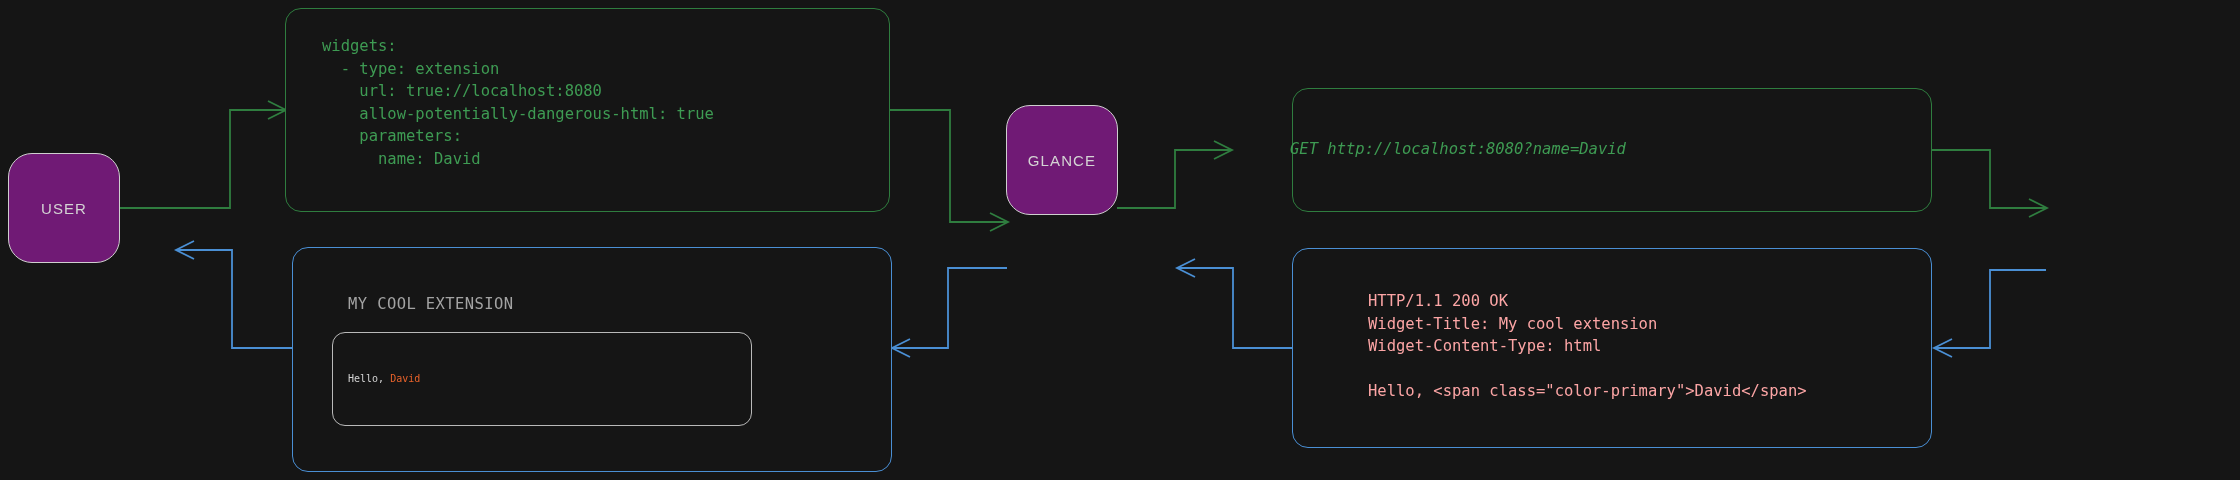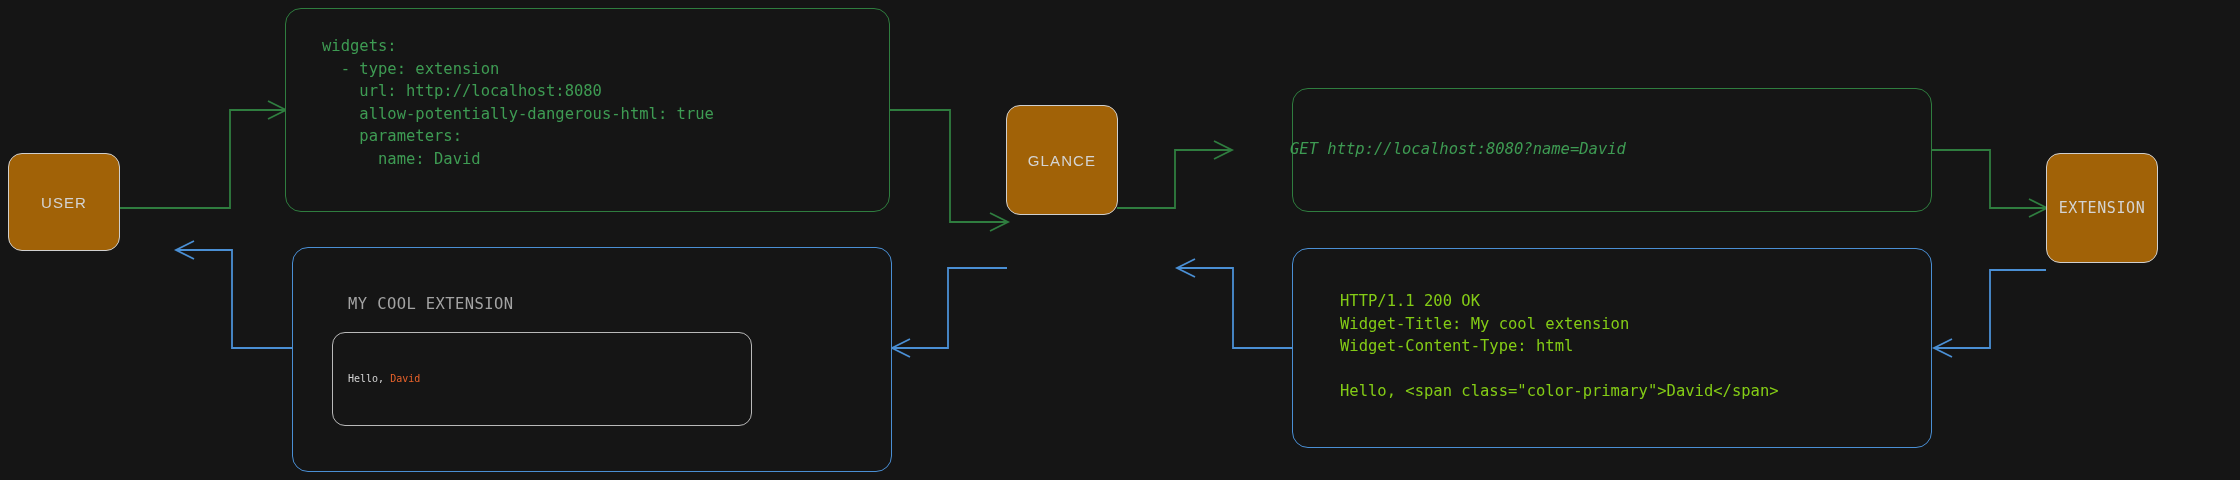--- a/index.html
+++ b/index.html
@@ -6,22 +6,22 @@
   body{
     width:2240px;height:480px;overflow:hidden;
     font-family:"Liberation Sans",sans-serif;
     -webkit-font-smoothing:antialiased;
   }
   #stage{position:relative;width:2240px;height:480px;background:#151515;}
   #edges{position:absolute;inset:0;width:2240px;height:480px;}
 
   .node{
     position:absolute;box-sizing:border-box;
-    border:1.6px solid #cfcfcf;border-radius:14px;
-    background:#a16207;
+    border:1.6px solid #cfcfcf;border-radius:24px;
+    background:#701a75;
     display:flex;align-items:center;justify-content:center;
   }
   .node-label{
     color:#d4d4d4;font-family:"Liberation Sans",sans-serif;
     font-size:15px;letter-spacing:1.1px;white-space:nowrap;
   }
   .node-label.mono{
     font-family:"DejaVu Sans Mono","Liberation Mono",monospace;
     font-size:15px;letter-spacing:0.6px;
   }
@@ -35,21 +35,21 @@
   .msgbox.green{border-color:#2f7d3f;}
   .msgbox.blue{border-color:#4a8fd4;}
 
   .code{
     position:absolute;
     font-family:"DejaVu Sans Mono","Liberation Mono",monospace;
     font-size:15.5px;line-height:22.5px;white-space:pre;
     margin:0;
   }
   .code.green{color:#3e9b53;}
-  .code.blue{color:#84cc16;}
+  .code.blue{color:#fca5a5;margin-left:28px;}
 
   
   .widget-title{
     position:absolute;
     font-family:"DejaVu Sans Mono","Liberation Mono",monospace;
     font-size:15.5px;color:#a3a3a3;letter-spacing:0.4px;white-space:pre;
   }
   .widget-card{
     position:absolute;box-sizing:border-box;
     border:1.6px solid #b9b9b9;border-radius:13px;background:#151515;
@@ -105,36 +105,33 @@
       </g>
 
       <g stroke="#4a8fd4">
         <path d="M292,348 L232,348 L232,250 L177,250"></path>
         <path d="M194,241 L176,250 L194,259"></path>
       </g>
 
     </g>
   </svg>
 
-  <div class="node" style="left:8px;top:153px;width:112px;height:98px;">
+  <div class="node" style="left:8px;top:153px;width:112px;height:110px;">
     <span class="node-label">USER</span>
   </div>
 
   <div class="node" style="left:1006px;top:105px;width:112px;height:110px;">
     <span class="node-label">GLANCE</span>
   </div>
 
-  <div class="node" style="left:2046px;top:153px;width:112px;height:110px;">
-    <span class="node-label mono">EXTENSION</span>
-  </div>
 
   <div class="msgbox green" style="left:285px;top:8px;width:605px;height:204px;"></div>
   <pre class="code green" style="left:322px;top:35px;">widgets:
   - type: extension
-    url: http://localhost:8080
+    url: true://localhost:8080
     allow-potentially-dangerous-html: true
     parameters:
       name: David</pre>
 
   <div class="msgbox green" style="left:1292px;top:88px;width:640px;height:124px;"></div>
   <pre class="code green" style="left:1290px;top:138px;font-style:italic;">GET http://localhost:8080?name=David</pre>
 
   <div class="msgbox blue" style="left:1292px;top:248px;width:640px;height:200px;"></div>
   <pre class="code blue" style="left:1340px;top:290px;">HTTP/1.1 200 OK
 Widget-Title: My cool extension

